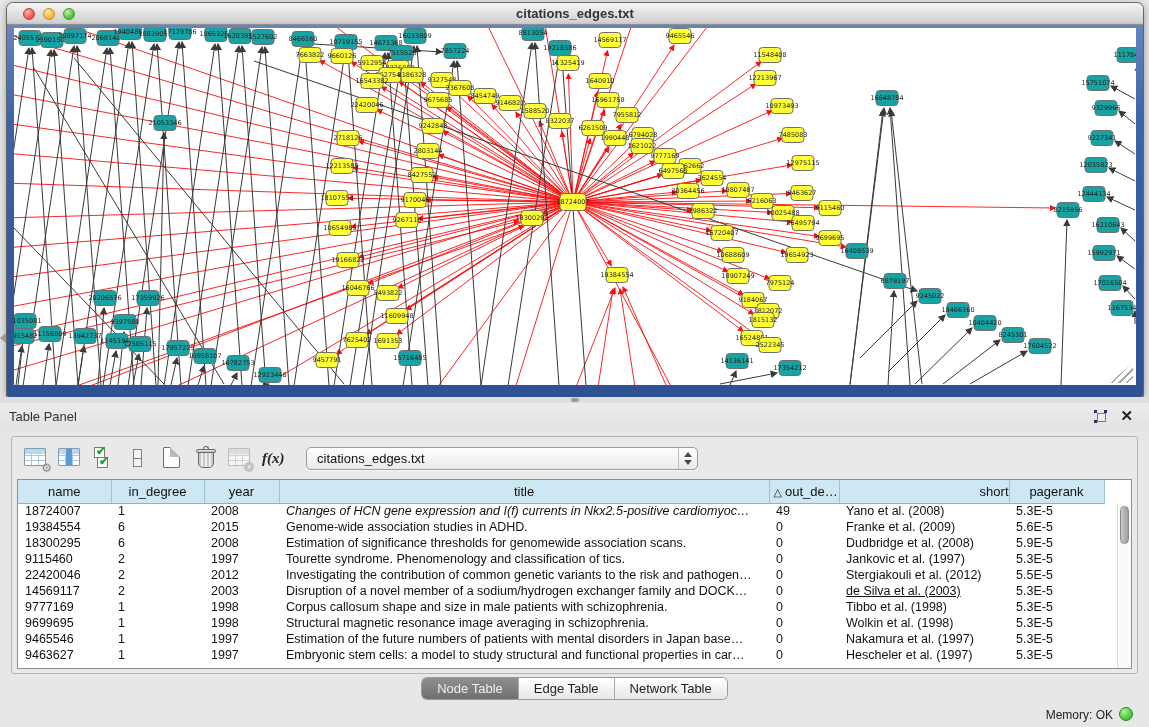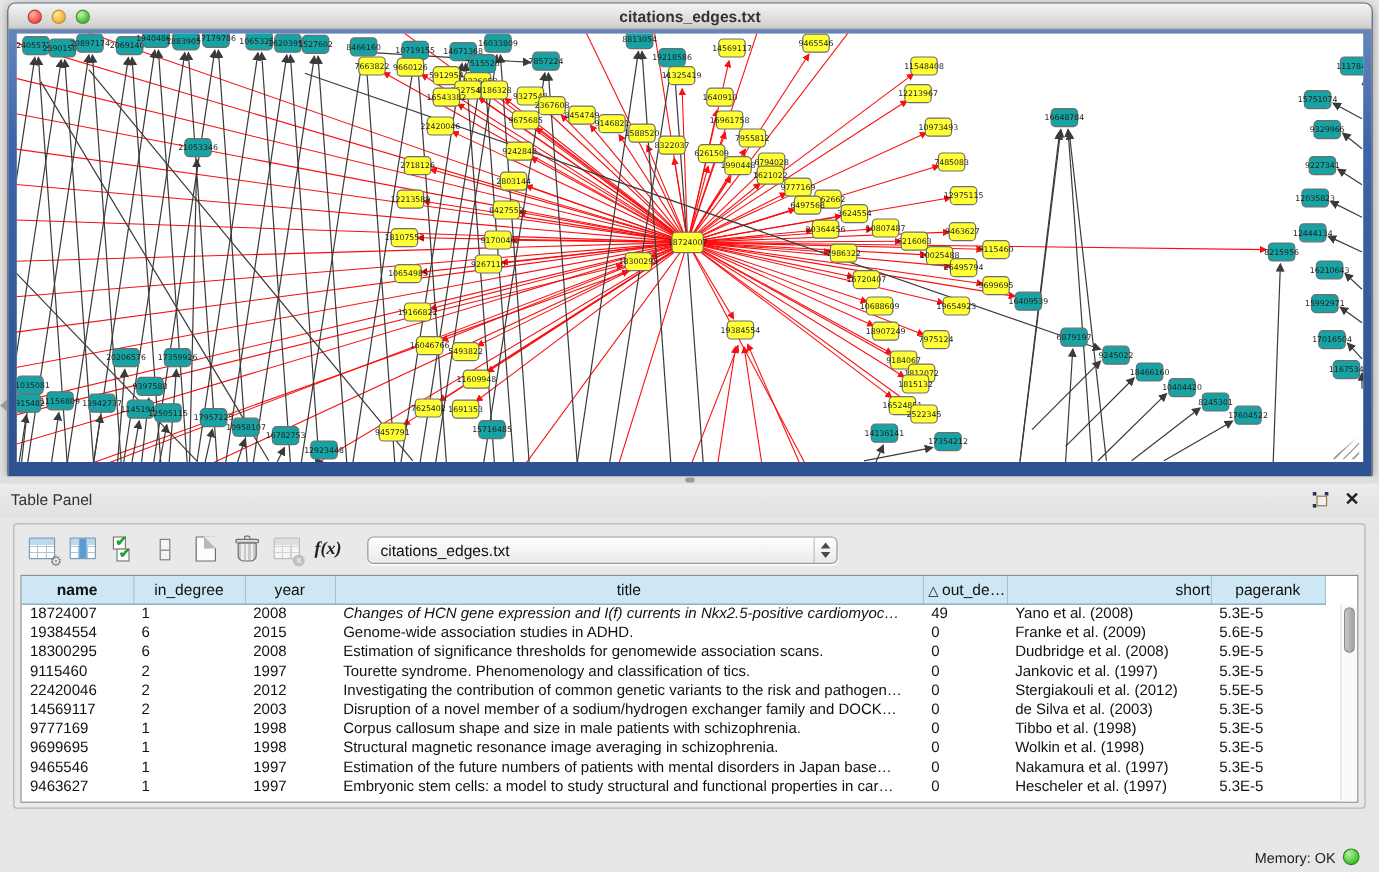--- a/index.html
+++ b/index.html
@@ -904,21 +904,21 @@
           <span class="stepper">
               <span class="up"></span>
               <span class="dn"></span>
             </span>
         </div>
       </div>
       <div class="tablewrap">
         <table class="data">
           <thead>
               <tr id="thead-row">
-                <th style="width: 93px; font-weight: bold;">name</th>
+                <th style="width: 93px;">name</th>
                 <th style="width: 93px;">in_degree</th>
                 <th style="width: 75px;">year</th>
                 <th style="width: 490px;">title</th>
                 <th class="sorted" style="width: 70px;"><span class="sort-tri">△</span>out_de…</th>
                 <th style="width: 170px; text-align: right;">short</th>
                 <th style="width: 95px;">pagerank</th>
               </tr>
             </thead>
           <tbody id="tbody">
               <tr>
@@ -965,21 +965,21 @@
                 <td style="width: 70px;">0</td>
                 <td style="width: 170px;">Stergiakouli et al. (2012)</td>
                 <td style="width: 95px;">5.5E-5</td>
               </tr>
               <tr>
                 <td style="width: 93px;">14569117</td>
                 <td style="width: 93px;">2</td>
                 <td style="width: 75px;">2003</td>
                 <td style="width: 490px;">Disruption of a novel member of a sodium/hydrogen exchanger family and DOCK…</td>
                 <td style="width: 70px;">0</td>
-                <td style="width: 170px;">de Silva et al. (2003)</td>
+                <td style="width: 170px; text-decoration: underline;">de Silva et al. (2003)</td>
                 <td style="width: 95px;">5.3E-5</td>
               </tr>
               <tr>
                 <td style="width: 93px;">9777169</td>
                 <td style="width: 93px;">1</td>
                 <td style="width: 75px;">1998</td>
                 <td style="width: 490px;">Corpus callosum shape and size in male patients with schizophrenia.</td>
                 <td style="width: 70px;">0</td>
                 <td style="width: 170px;">Tibbo et al. (1998)</td>
                 <td style="width: 95px;">5.3E-5</td>
@@ -1012,19 +1012,26 @@
                 <td style="width: 95px;">5.3E-5</td>
               </tr>
             </tbody>
         </table>
         <div class="vscroll">
             <div class="thumb"></div>
           </div>
       </div>
     </div>
 
+    <div class="tabs-row">
+      <div class="seg" id="seg-tabs">
+          <div class="tab active">Node Table</div>
+          <div class="tab">Edge Table</div>
+          <div class="tab">Network Table</div>
+        </div>
+    </div>
 
     <div class="statusbar">
       <span class="mem-label">Memory: OK</span>
       <span class="mem-dot"></span>
     </div>
   </div>
 </div>
 
 </body></html>

